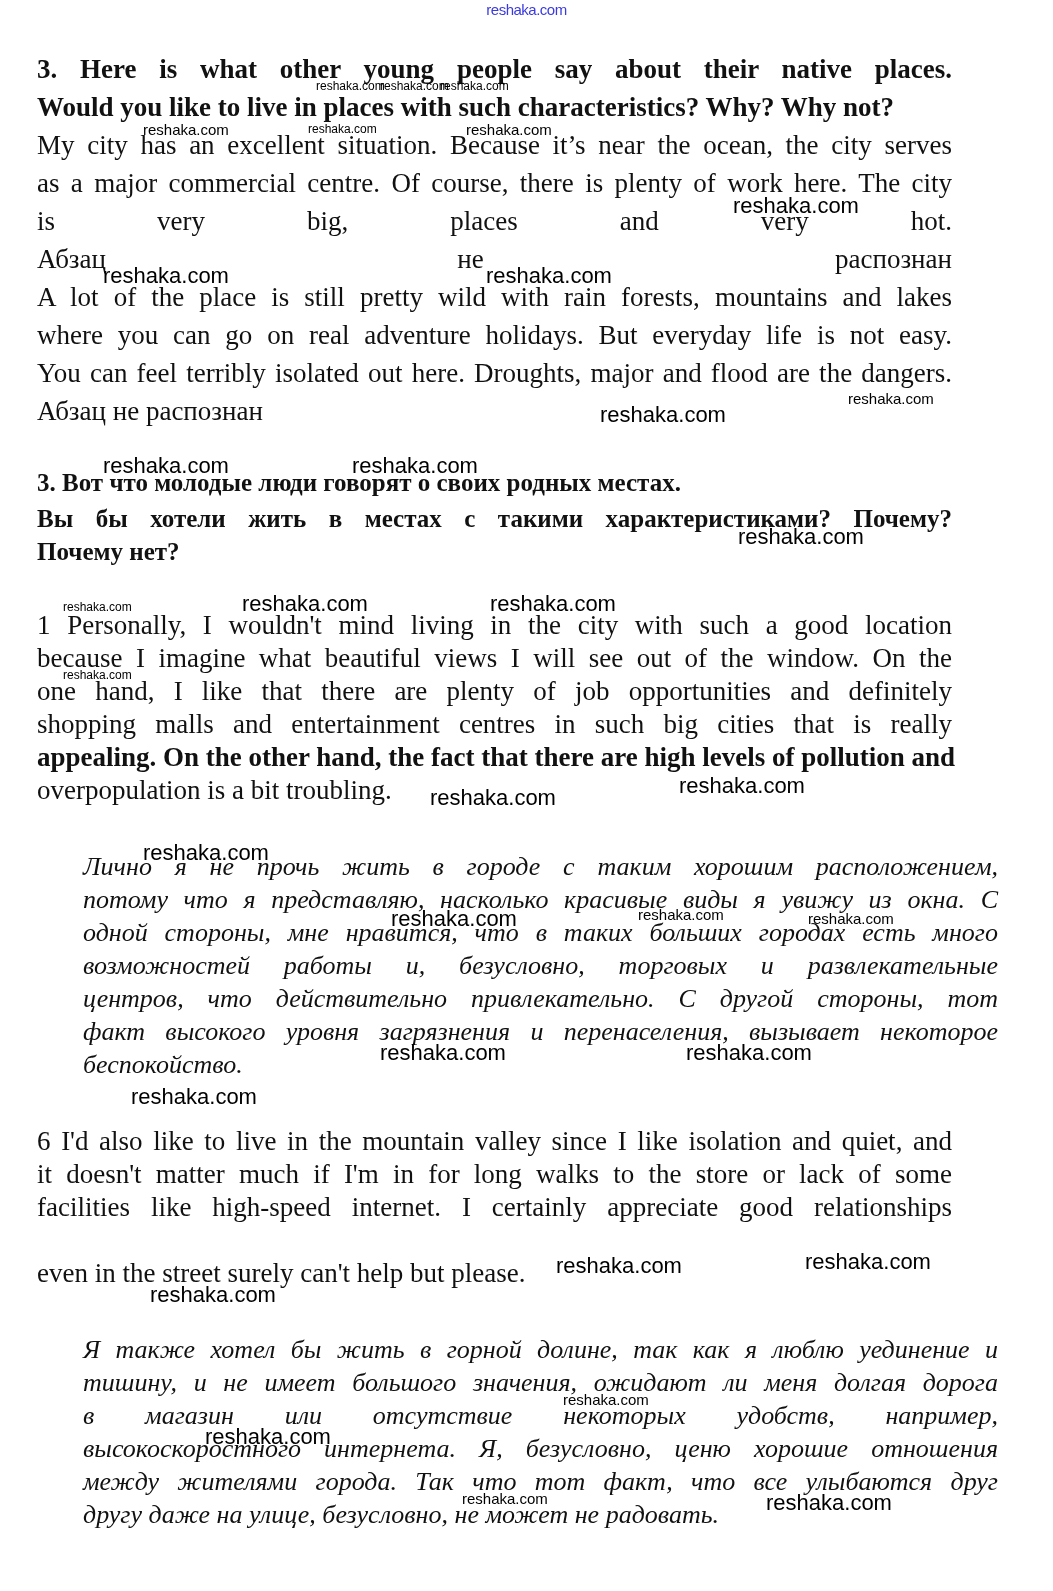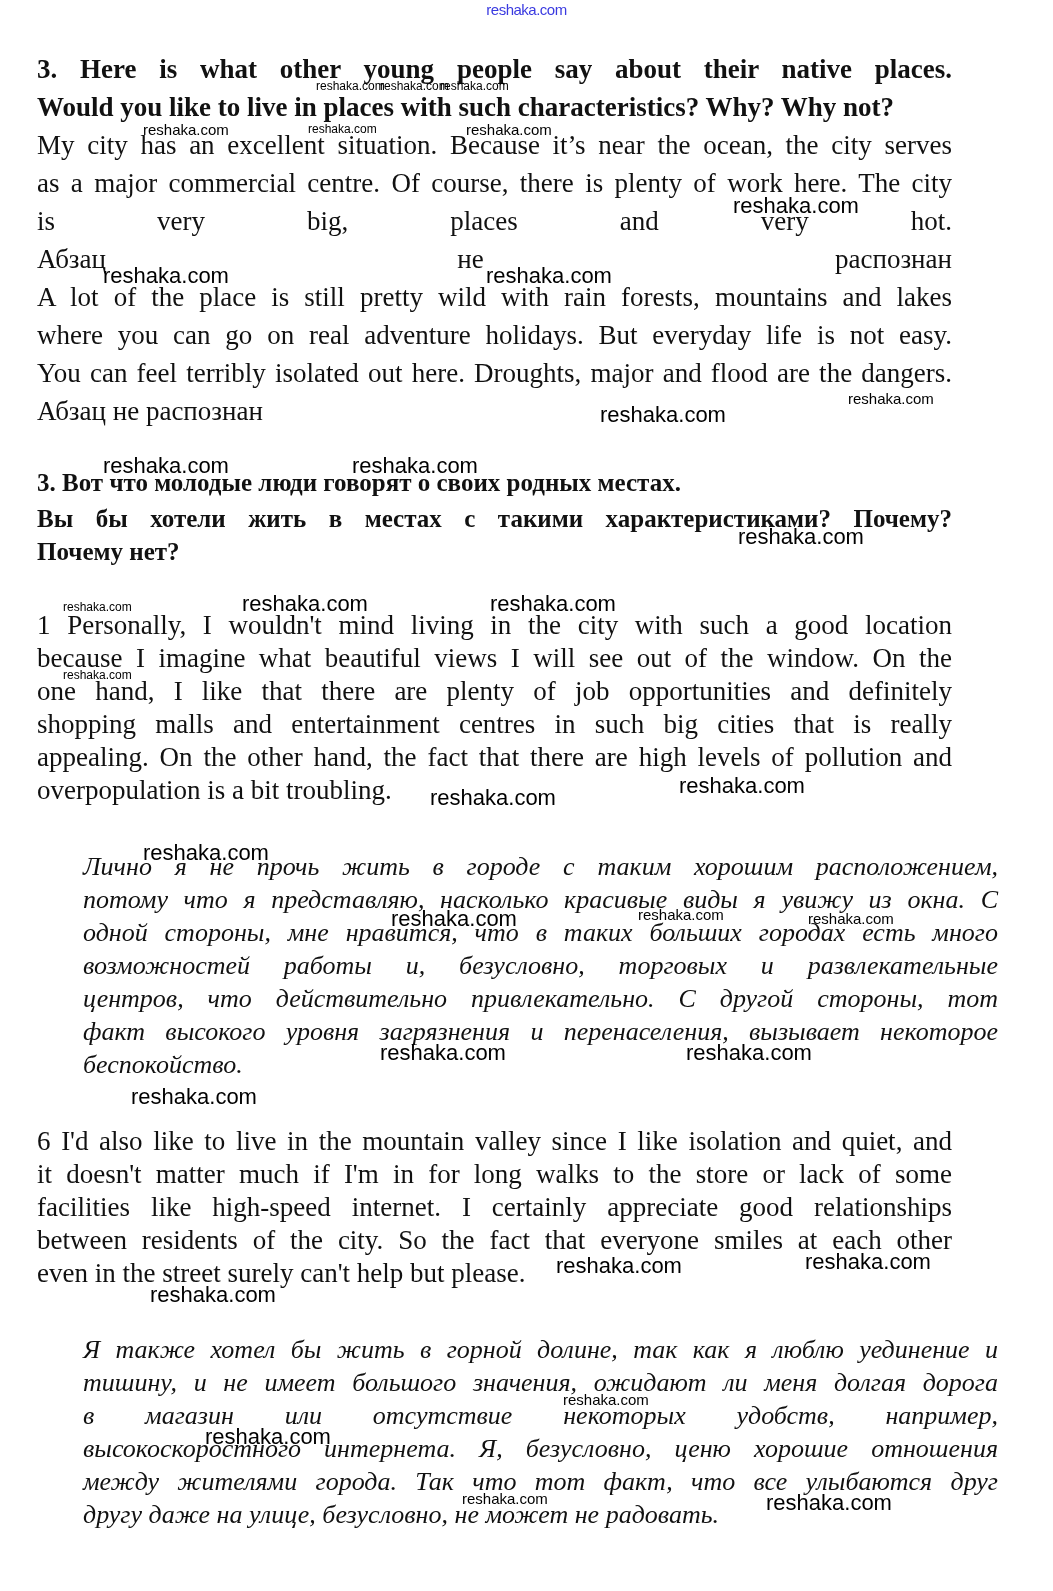--- a/index.html
+++ b/index.html
@@ -38,35 +38,34 @@
   <div class="line" style="top:394px;">Абзац не распознан</div>
 
   <div class="line bold" style="top:466px; font-size:25px;">3. Вот что молодые люди говорят о своих родных местах.</div>
   <div class="line bold justify" style="top:502px; font-size:25px;">Вы бы хотели жить в местах с такими характеристиками? Почему?</div>
   <div class="line bold" style="top:535px; font-size:25px;">Почему нет?</div>
 
   <div class="line justify" style="top:608px;">1 Personally, I wouldn't mind living in the city with such a good location</div>
   <div class="line justify" style="top:641px;">because I imagine what beautiful views I will see out of the window. On the</div>
   <div class="line justify" style="top:674px;">one hand, I like that there are plenty of job opportunities and definitely</div>
   <div class="line justify" style="top:707px;">shopping malls and entertainment centres in such big cities that is really</div>
-  <div class="line justify" style="top:740px;">appealing. On the other hand, the fact that there are high levels of pollution and</div>
+  <div class="line justify" style="top:740px;font-weight:bold;">appealing. On the other hand, the fact that there are high levels of pollution and</div>
   <div class="line" style="top:773px;">overpopulation is a bit troubling.</div>
 
   <div class="line ital justify" style="top:850px;">Лично я не прочь жить в городе с таким хорошим расположением,</div>
   <div class="line ital justify" style="top:883px;">потому что я представляю, насколько красивые виды я увижу из окна. С</div>
   <div class="line ital justify" style="top:916px;">одной стороны, мне нравится, что в таких больших городах есть много</div>
   <div class="line ital justify" style="top:949px;">возможностей работы и, безусловно, торговых и развлекательные</div>
   <div class="line ital justify" style="top:982px;">центров, что действительно привлекательно. С другой стороны, тот</div>
   <div class="line ital justify" style="top:1015px;">факт высокого уровня загрязнения и перенаселения, вызывает некоторое</div>
   <div class="line ital" style="top:1048px;">беспокойство.</div>
 
   <div class="line justify" style="top:1124px;">6 I'd also like to live in the mountain valley since I like isolation and quiet, and</div>
   <div class="line justify" style="top:1157px;">it doesn't matter much if I'm in for long walks to the store or lack of some</div>
   <div class="line justify" style="top:1190px;">facilities like high-speed internet. I certainly appreciate good relationships</div>
-  <div class="line justify" style="top:1223px;">between residents of the city. So the fact that everyone smiles at each other</div>
   <div class="line" style="top:1256px;">even in the street surely can't help but please.</div>
 
   <div class="line ital justify" style="top:1333px;">Я также хотел бы жить в горной долине, так как я люблю уединение и</div>
   <div class="line ital justify" style="top:1366px;">тишину, и не имеет большого значения, ожидают ли меня долгая дорога</div>
   <div class="line ital justify" style="top:1399px;">в магазин или отсутствие некоторых удобств, например,</div>
   <div class="line ital justify" style="top:1432px;">высокоскоростного интернета. Я, безусловно, ценю хорошие отношения</div>
   <div class="line ital justify" style="top:1465px;">между жителями города. Так что тот факт, что все улыбаются друг</div>
   <div class="line ital" style="top:1498px;">другу даже на улице, безусловно, не может не радовать.</div>
 
   <div class="wm sm" style="left:316px; top:79px;">reshaka.com</div>

